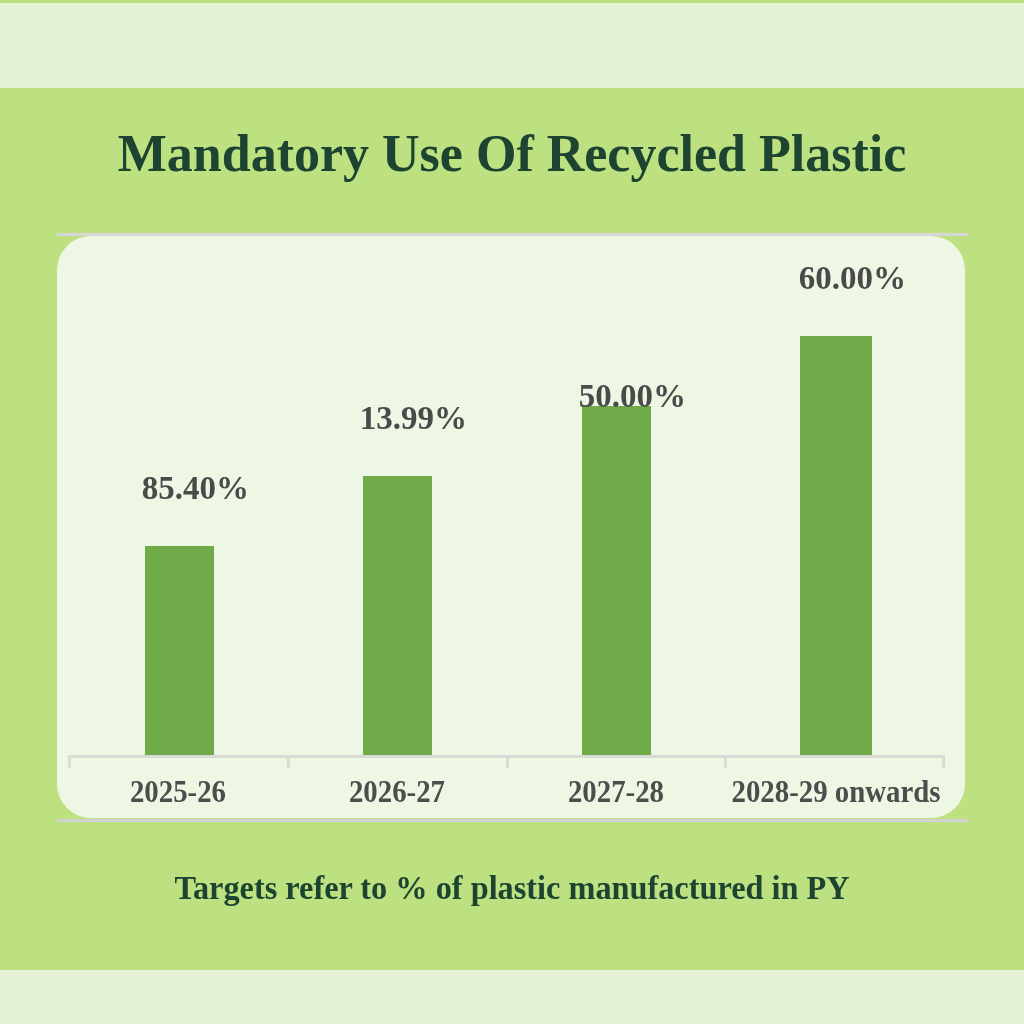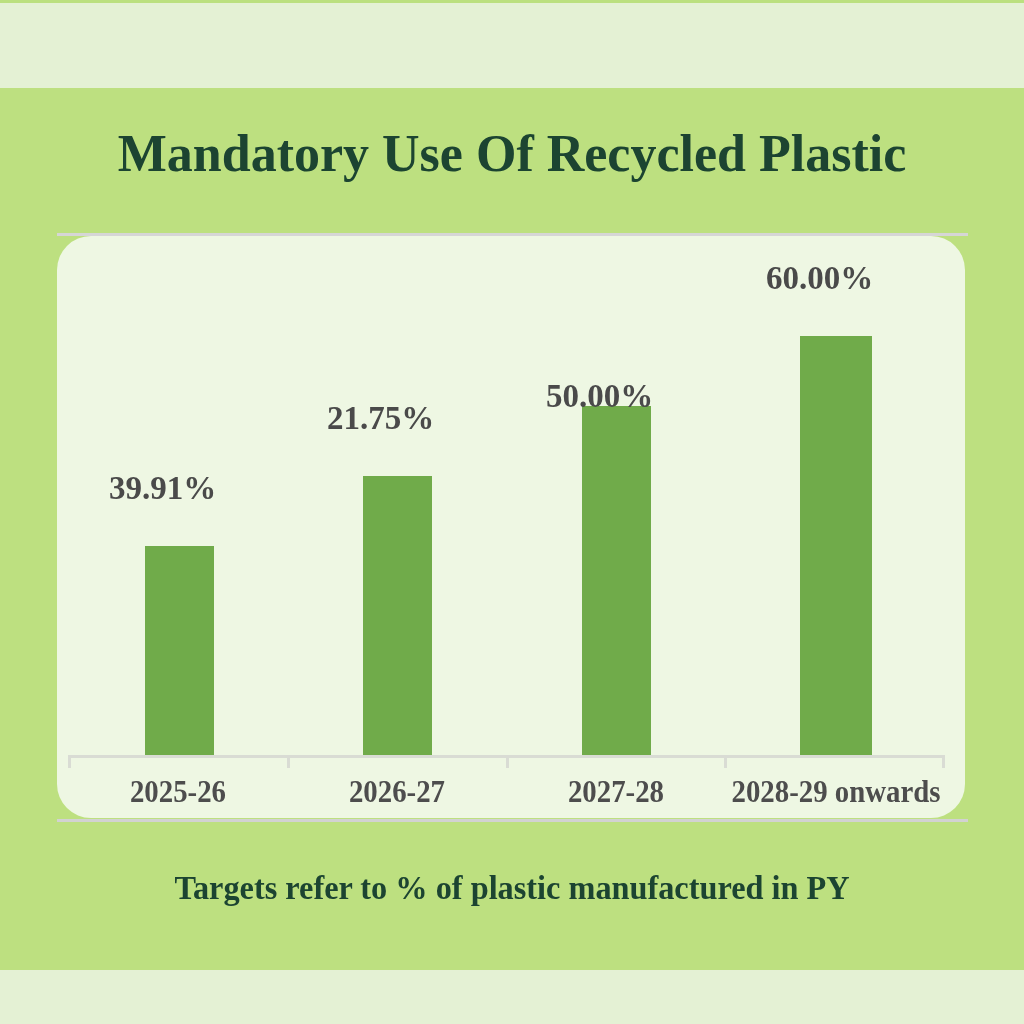--- a/index.html
+++ b/index.html
@@ -83,21 +83,21 @@
   .bar {
     position: absolute;
     background: #70ab4a;
     bottom: 63px;
   }
   .bar-label {
     position: absolute;
     font-size: 33px;
     font-weight: bold;
     color: #4a4a4a;
-    text-align: left;
+    text-align: right;
     white-space: nowrap;
     line-height: 38px;
   }
   .cat-label {
     position: absolute;
     font-size: 31px;
     font-weight: bold;
     color: #4d4d4d;
     text-align: center;
     white-space: nowrap;
@@ -141,22 +141,22 @@
   <div class="divider-line"></div>
 
   <div class="chart-card">
     <div class="plot">
 
       <div class="bar" style="left:88px; width:69px; height:209px;"></div>
       <div class="bar" style="left:306px; width:69px; height:279px;"></div>
       <div class="bar" style="left:525px; width:69px; height:349px;"></div>
       <div class="bar" style="left:743px; width:72px; height:419px;"></div>
 
-      <div class="bar-label" style="left:52px; top:233px; width:140px;">39.91%</div>
-      <div class="bar-label" style="left:270px; top:163px; width:140px;">21.75%</div>
+      <div class="bar-label" style="left:52px; top:233px; width:140px;">85.40%</div>
+      <div class="bar-label" style="left:270px; top:163px; width:140px;">13.99%</div>
       <div class="bar-label" style="left:489px; top:93px; width:140px;margin-top:48px;">50.00%</div>
       <div class="bar-label" style="left:709px; top:23px; width:140px;">60.00%</div>
 
       <div class="axis-line" style="left:11px; top:519px; width:877px; height:3px;"></div>
       <div class="axis-tick" style="left:11px; top:519px; height:13px;"></div>
       <div class="axis-tick" style="left:230px; top:519px; height:13px;"></div>
       <div class="axis-tick" style="left:449px; top:519px; height:13px;"></div>
       <div class="axis-tick" style="left:667px; top:519px; height:13px;"></div>
       <div class="axis-tick" style="left:885px; top:519px; height:13px;"></div>
 

